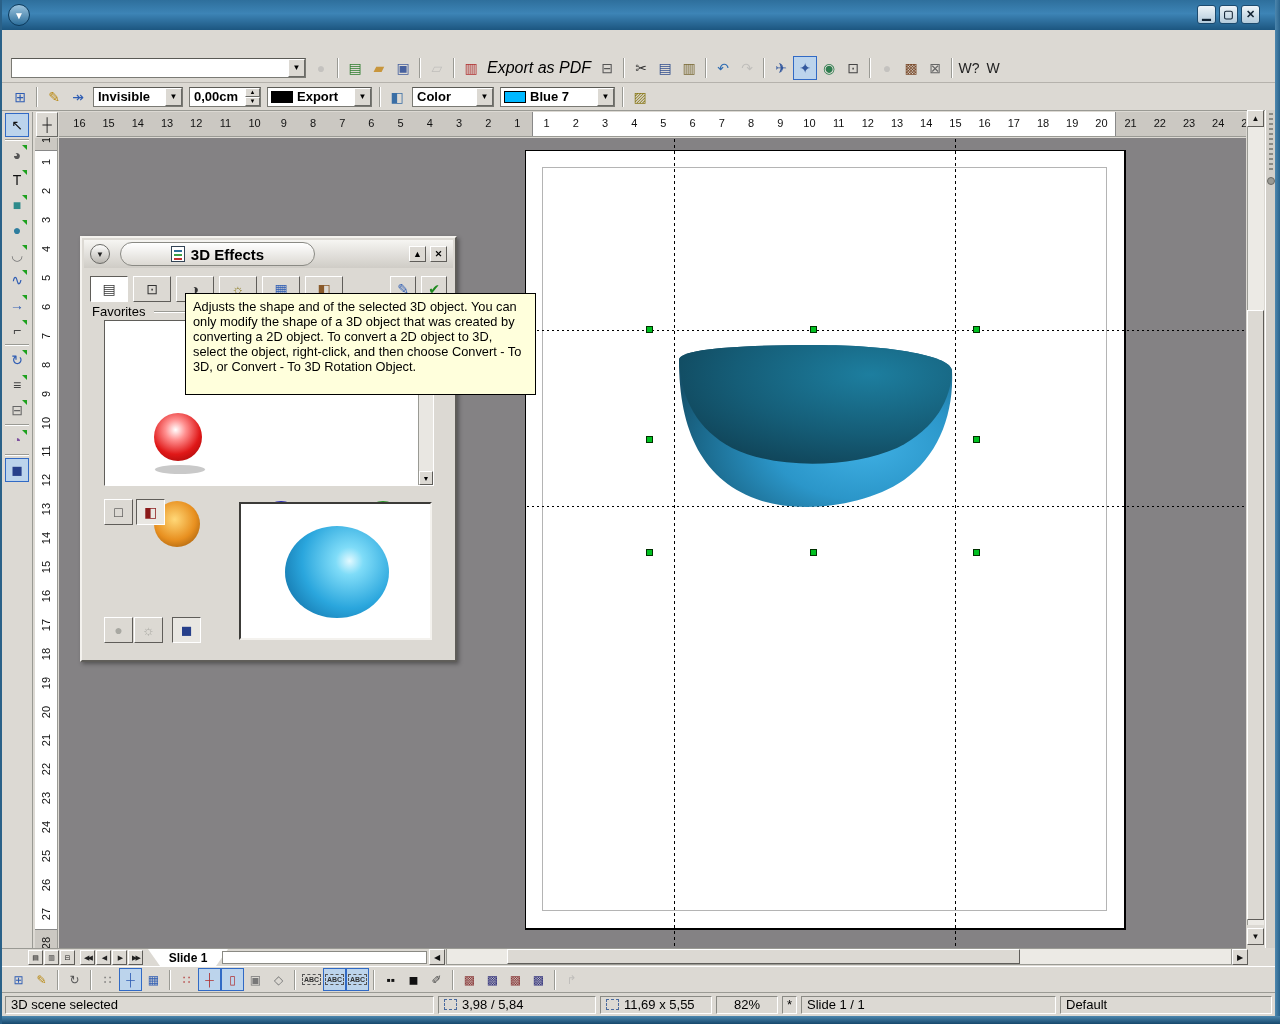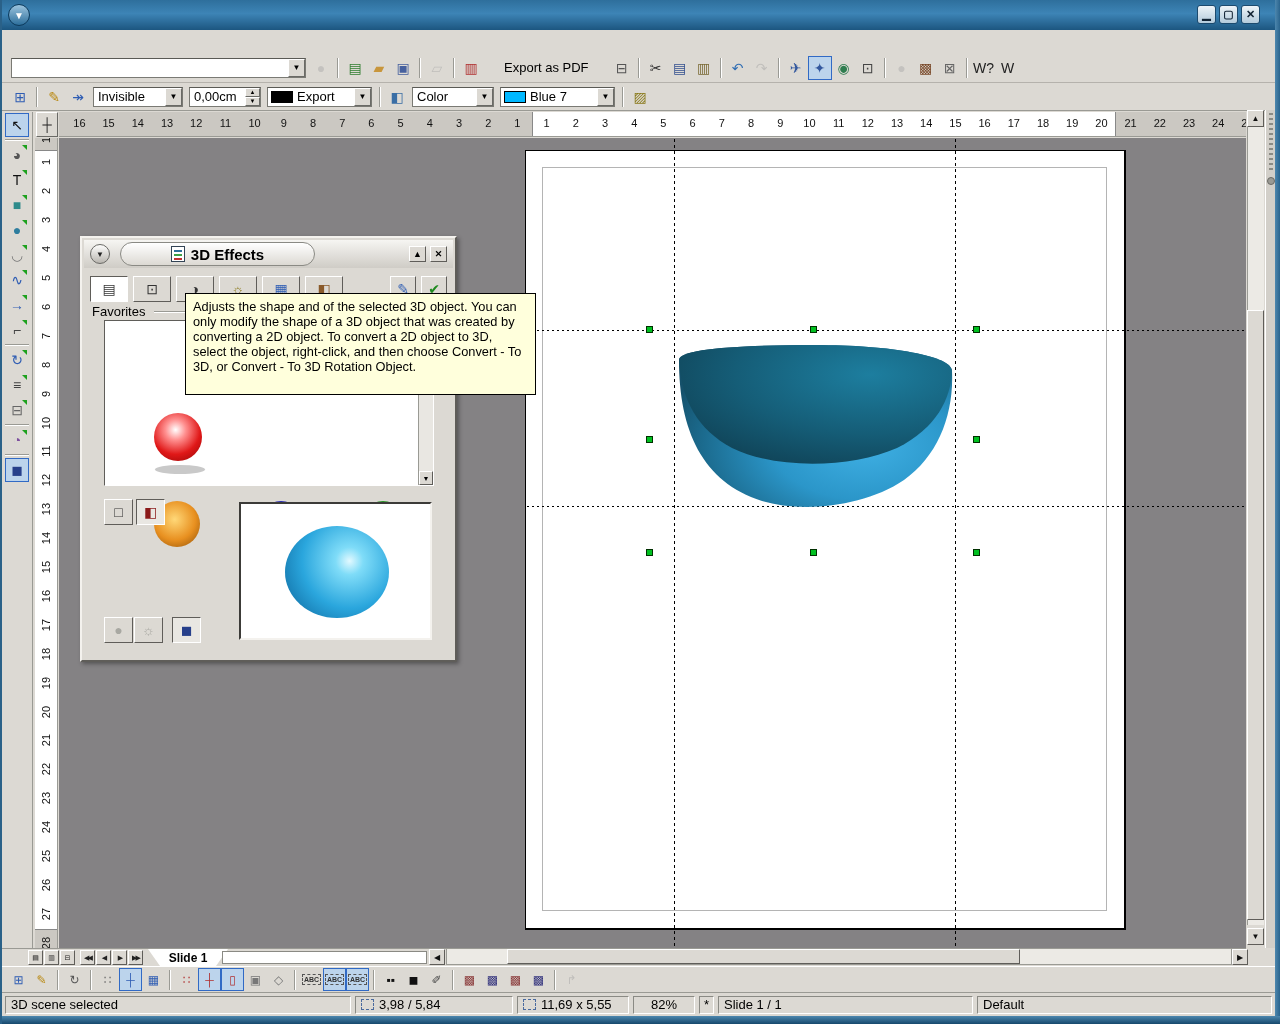--- a/index.html
+++ b/index.html
@@ -31,21 +31,21 @@
   #fnbar{top:53px;height:30px;border-bottom:1px solid #b5b2ac;padding-left:6px;}
   #objbar{top:83px;height:28px;border-bottom:1px solid #9a9a94;padding-left:6px;}
   .vsep{width:2px;height:20px;margin:0 4px;border-left:1px solid #9a9a94;border-right:1px solid #fff;flex:none;}
   .tbtn{flex:none;display:flex;align-items:center;justify-content:center;width:24px;height:24px;
     border:1px solid transparent;font-size:14px;position:relative;background:transparent;color:#333;}
   .tbtn.pressed{background:#bcd4ec;border:1px solid #316ac5;}
   .tbtn.disabled{opacity:.45;filter:grayscale(1);}
   .tbtn.popup::after{content:"";position:absolute;right:1px;top:1px;border-left:5px solid transparent;border-top:5px solid #1da11d;}
   .combo{display:flex;align-items:center;height:20px;background:#fff;border:1px solid #7a7a74;
     border-top-color:#5a5a55;margin:0 3px;flex:none;font-size:13px;}
-  .combo .cval{flex:1;padding:15px 4px;white-space:nowrap;overflow:hidden;}
+  .combo .cval{flex:1;padding:15px 4px;white-space:nowrap;overflow:hidden;font-weight:bold;}
   .cbtn{width:17px;height:18px;background:#dcd9d3;border:1px solid #fff;border-right-color:#6a6a66;border-bottom-color:#6a6a66;
     font-size:8px;display:flex;align-items:center;justify-content:center;flex:none;}
   .swatch{width:22px;height:12px;border:1px solid #000;margin-left:3px;flex:none;}
   .spin{display:flex;flex-direction:column;width:15px;height:18px;flex:none;}
   .spin span{flex:1;background:#dcd9d3;border:1px solid #fff;border-right-color:#6a6a66;border-bottom-color:#6a6a66;
     font-size:6px;line-height:7px;text-align:center;}
   
   #corner-btn{position:absolute;left:34px;top:112px;width:22px;height:25px;background:#dcd9d3;
     border:1px solid #fff;border-right-color:#6a6a66;border-bottom-color:#6a6a66;
     display:flex;align-items:center;justify-content:center;font-size:13px;color:#222;}
@@ -169,21 +169,21 @@
     <span id="fn-icons" style="display:flex;align-items:center;">
         <span class="tbtn disabled" data-interactable="true" style="color: rgb(168, 168, 162);">●</span>
         <span class="vsep" data-interactable="false"></span>
         <span class="tbtn" data-interactable="true" style="color: rgb(47, 125, 47);">▤</span>
         <span class="tbtn" data-interactable="true" style="color: rgb(200, 150, 60);">▰</span>
         <span class="tbtn" data-interactable="true" style="color: rgb(70, 96, 158);">▣</span>
         <span class="vsep" data-interactable="false"></span>
         <span class="tbtn disabled" data-interactable="true" style="color: rgb(154, 160, 166);">▱</span>
         <span class="vsep" data-interactable="false"></span>
         <span class="tbtn" data-interactable="true" style="color: rgb(176, 48, 48);">▥</span>
-        <span data-interactable="true" style="font-size: 13px; margin: 0px 21px;">Export as PDF</span>
+        <span data-interactable="true" style="font-size: 16px; margin: 0px 4px; font-style: italic;">Export as PDF</span>
         <span class="tbtn" data-interactable="true" style="color: rgb(85, 85, 85);">⊟</span>
         <span class="vsep" data-interactable="false"></span>
         <span class="tbtn" data-interactable="true" style="color: rgb(51, 51, 51);">✂</span>
         <span class="tbtn" data-interactable="true" style="color: rgb(51, 80, 142);">▤</span>
         <span class="tbtn" data-interactable="true" style="color: rgb(122, 106, 53);">▥</span>
         <span class="vsep" data-interactable="false"></span>
         <span class="tbtn" data-interactable="true" style="color: rgb(47, 109, 179);">↶</span>
         <span class="tbtn disabled" data-interactable="true" style="color: rgb(154, 160, 166);">↷</span>
         <span class="vsep" data-interactable="false"></span>
         <span class="tbtn" data-interactable="true" style="color: rgb(51, 88, 158);">✈</span>
@@ -481,21 +481,21 @@
       <span class="vsep" data-interactable="false"></span>
       <span class="tbtn" data-interactable="true" style="color: rgb(138, 58, 58); width: 23px; height: 23px;">▩</span>
       <span class="tbtn" data-interactable="true" style="color: rgb(51, 51, 125); width: 23px; height: 23px;">▩</span>
       <span class="tbtn" data-interactable="true" style="color: rgb(138, 58, 58); width: 23px; height: 23px;">▩</span>
       <span class="tbtn" data-interactable="true" style="color: rgb(51, 51, 125); width: 23px; height: 23px;">▩</span>
       <span class="vsep" data-interactable="false"></span>
       <span class="tbtn disabled" data-interactable="true" style="color: rgb(154, 160, 166); width: 23px; height: 23px;">↱</span>
     </div>
 
   <div id="statusbar" data-interactable="false">
-    <div class="sfield" style="width:346px" data-interactable="false">
+    <div class="sfield" style="width:429px" data-interactable="false">
         <span>3D scene selected</span>
       </div>
     <div class="sfield" style="width:158px" data-interactable="true">
       <span class="sico" data-interactable="false"></span>
         <span>3,98 / 5,84</span>
     </div>
     <div class="sfield" style="width:112px" data-interactable="true">
       <span class="sico" data-interactable="false"></span>
         <span>11,69 x 5,55</span>
     </div>

